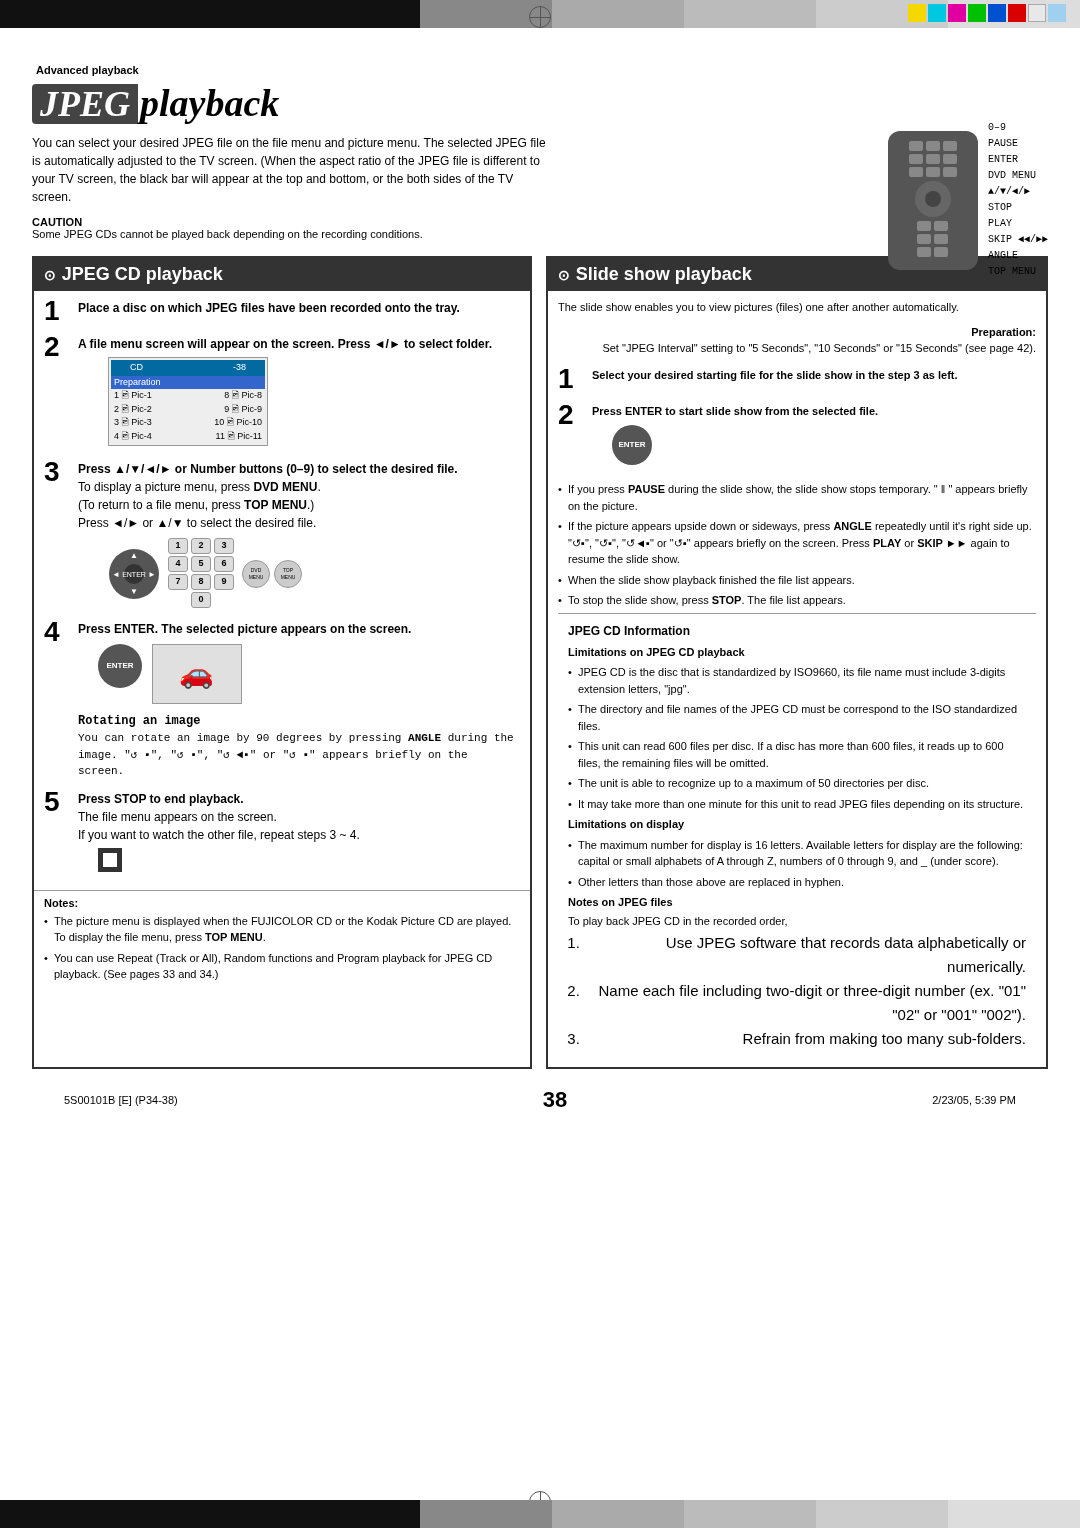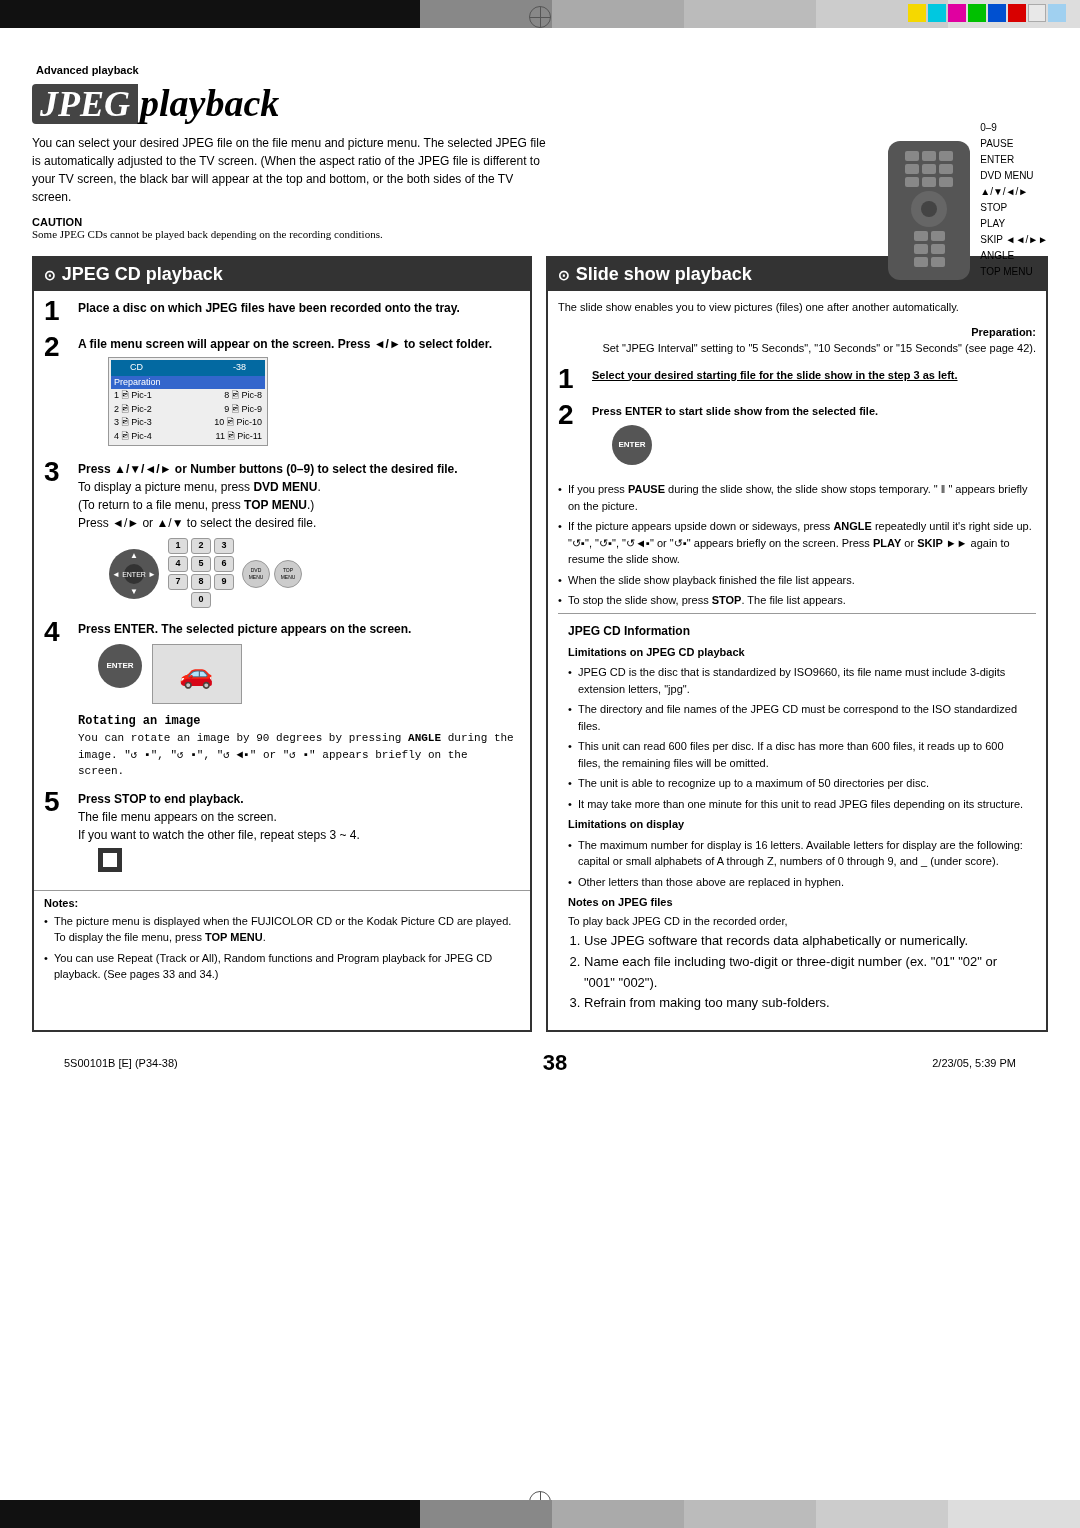--- a/index.html
+++ b/index.html
@@ -163,21 +163,22 @@
     .remote-labels {
       margin-left: 10px;
     }
     .remote-label-item {
       font-size: 10px;
       line-height: 1.6;
       white-space: nowrap;
     }
     .remote-flex {
       display: flex;
-      align-items: flex-end;
+      align-items: center;
+      font-family: Liberation Mono, monospace;
     }
 
     
     .description-text {
       font-size: 12px;
       line-height: 1.5;
       max-width: 520px;
       margin-bottom: 10px;
     }
 
@@ -187,21 +188,20 @@
       margin-top: 8px;
       margin-bottom: 6px;
       max-width: 520px;
     }
     .caution-title {
       font-size: 11px;
       font-weight: bold;
     }
     .caution-text {
       font-size: 11px;
-      font-family: Liberation Serif, serif;
     }
 
     
     .two-col {
       display: flex;
       gap: 0;
       margin-top: 10px;
     }
     .col-left {
       flex: 0 0 500px;
@@ -688,21 +688,21 @@
       <div class="col-right-inner">
         <p>The slide show enables you to view pictures (files) one after another automatically.</p>
 
         <div class="preparation-box" style="margin-top:8px;">
           <div class="preparation-title">Preparation:</div>
           <div class="preparation-text">Set "JPEG Interval" setting to "5 Seconds", "10 Seconds" or "15 Seconds" (see page 42).</div>
         </div>
 
         <div class="step-inline">
           <div class="step-num-large">1</div>
-          <div style="flex:1;text-decoration:underline;">
+          <div style="flex:1;">
             <b>Select your desired starting file for the slide show in the step 3 as left.</b>
           </div>
         </div>
 
         <div class="step-inline">
           <div class="step-num-large">2</div>
           <div style="flex:1;">
             <b>Press ENTER to start slide show from the selected file.</b>
             <div style="margin: 6px 0 6px 10px;">
               <div class="enter-right">ENTER</div>
@@ -730,21 +730,21 @@
           </ul>
 
           <div class="info-subtitle">Limitations on display</div>
           <ul class="bullet-list">
             <li>The maximum number for display is 16 letters. Available letters for display are the following: capital or small alphabets of A through Z, numbers of 0 through 9, and _ (under score).</li>
             <li>Other letters than those above are replaced in hyphen.</li>
           </ul>
 
           <div class="info-subtitle">Notes on JPEG files</div>
           <p style="font-size:11px;margin-bottom:2px;">To play back JPEG CD in the recorded order,</p>
-          <ol style="padding-left:16px;font-size:13px;line-height:1.6;">
+          <ol style="padding-left:16px;font-size:15px;line-height:1.6;text-align:right;">
             <li>Use JPEG software that records data alphabetically or numerically.</li>
             <li>Name each file including two-digit or three-digit number (ex. "01" "02" or "001" "002").</li>
             <li>Refrain from making too many sub-folders.</li>
           </ol>
         </div>
 
       </div>
     </div>
 
   </div>

